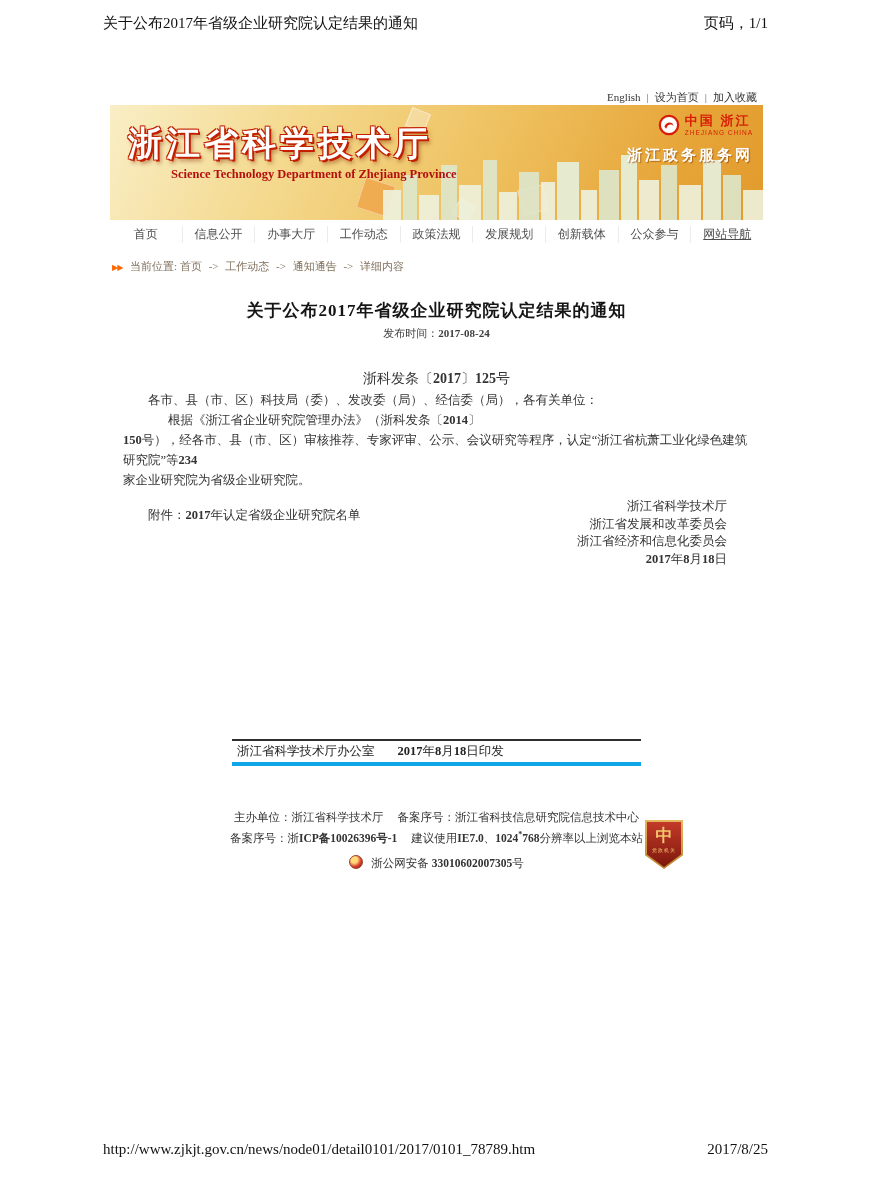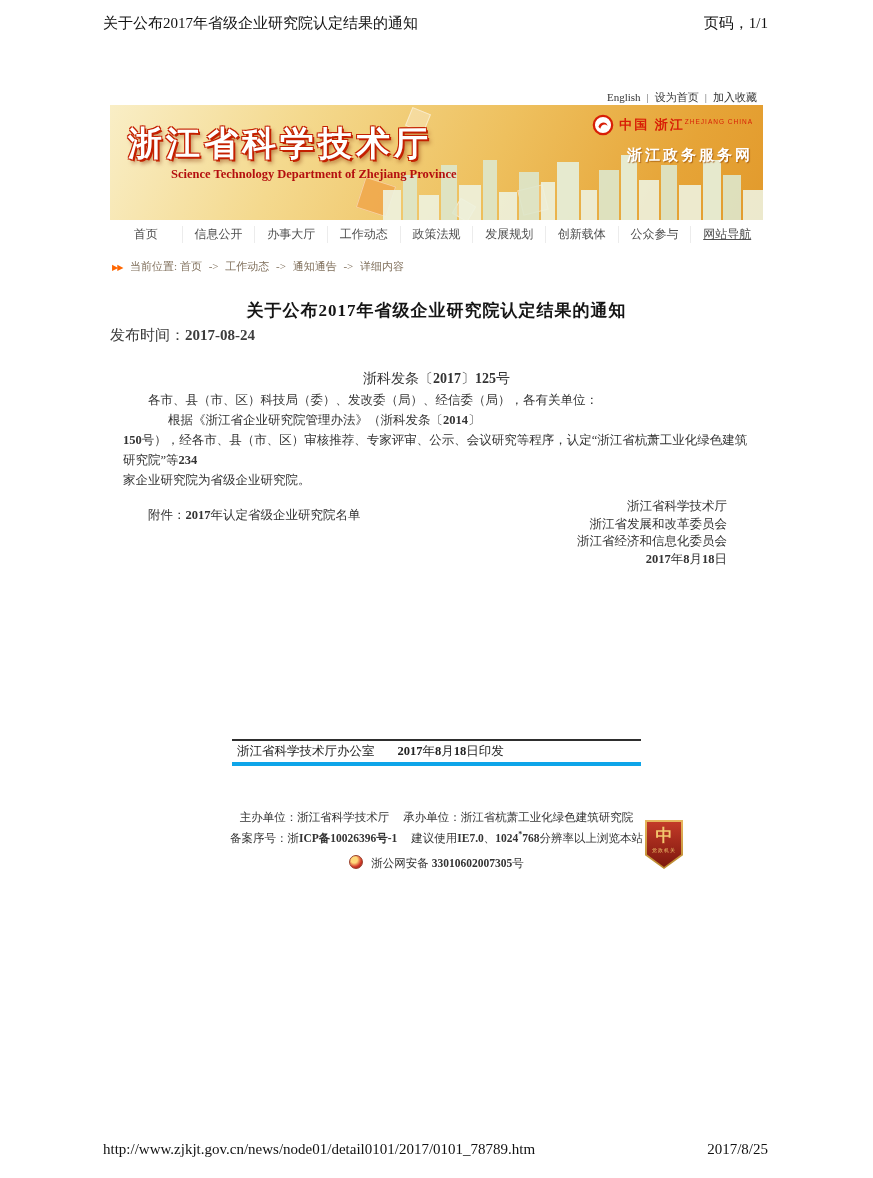--- a/index.html
+++ b/index.html
@@ -19,21 +19,21 @@
   .topbar .sep{color:#666;}
 
   
   .banner{position:absolute;left:110px;top:105px;width:653px;height:115px;overflow:hidden;
     background:linear-gradient(115deg,#f9eec6 0%,#f4d98e 28%,#eec05e 58%,#e6a437 85%,#e29a2c 100%);}
   .site-name{position:absolute;left:18px;top:16px;font-family:"Liberation Sans","DejaVu Sans",sans-serif;
     font-size:34px;font-weight:bold;color:#fff;letter-spacing:4px;
     text-shadow:-1px -1px 0 #c42000,1px -1px 0 #c42000,-1px 1px 0 #c42000,2px 2px 0 #c42000,3px 4px 4px rgba(130,40,0,.55);}
   .site-name-en{position:absolute;left:20px;top:62px;font-size:12.5px;font-weight:bold;color:#b40f0f;margin-left:41px;}
   .gov-logo{position:absolute;right:10px;top:9px;display:flex;align-items:center;gap:5px;}
-  .gov-logo-txt{display:flex;line-height:1.1;font-family:"Liberation Sans","DejaVu Sans",sans-serif;}
+  .gov-logo-txt{display:flex;flex-direction:column;line-height:1.1;font-family:"Liberation Sans","DejaVu Sans",sans-serif;}
   .gov-logo-cn{font-size:13px;font-weight:bold;color:#d81e06;letter-spacing:2px;}
   .gov-logo-en{font-size:6.5px;color:#d81e06;letter-spacing:1px;}
   .service-name{position:absolute;right:10px;top:41px;font-family:"Liberation Sans","DejaVu Sans",sans-serif;
     font-size:15px;font-weight:bold;color:#fff;letter-spacing:3px;text-shadow:1px 1px 1px rgba(150,75,0,.7);}
   .skyline{position:absolute;right:0;bottom:0;}
   .cube{position:absolute;border:1px solid rgba(255,255,255,.45);}
   .cube1{left:298px;top:5px;width:18px;height:18px;transform:rotate(22deg);background:rgba(255,255,255,.3);}
   .cube2{left:250px;top:76px;width:30px;height:30px;transform:rotate(18deg);background:rgba(240,166,74,.85);}
   .cube3{left:410px;top:82px;width:24px;height:24px;transform:rotate(-14deg);background:rgba(245,196,120,.8);}
   .cube4{left:345px;top:96px;width:16px;height:16px;transform:rotate(30deg);background:rgba(255,255,255,.35);}
@@ -45,21 +45,21 @@
 
   
   .breadcrumb{position:absolute;left:112px;top:259px;font-size:11px;color:#80705c;}
   .bc-icon{color:#f60;font-size:8px;margin-right:5px;letter-spacing:-1px;}
   .bc-sep{margin:0 4px;}
   .bc-item{cursor:pointer;}
 
   
   .article-title{position:absolute;left:110px;top:288px;width:653px;text-align:center;
     font-size:17px;font-weight:bold;color:#151515;letter-spacing:1px;}
-  .publish{position:absolute;left:110px;top:326px;width:653px;font-size:15px;color:#3d3d3d;}
+  .publish{position:absolute;left:110px;top:326px;width:653px;text-align:center;font-size:11px;color:#3d3d3d;}
   .doc-number{position:absolute;left:110px;top:370px;width:653px;text-align:center;font-size:14px;color:#333;}
   .body-lines{position:absolute;left:123px;top:390px;width:632px;font-size:12.5px;line-height:20px;color:#333;}
   .ln-salutation{padding-left:25px;}
   .ln-para1{padding-left:45px;}
   .ln-attachment{padding-left:25px;margin-top:15px;}
   .signatures{position:absolute;left:110px;top:498px;width:653px;text-align:right;
     font-size:12.5px;line-height:17.5px;color:#333;}
   .signatures .inner{margin-right:36px;}
 
   
@@ -205,21 +205,21 @@
 
   <div class="doc-footer">
     <span>浙江省科学技术厅办公室</span>
     <span class="issue">
       <span class="bd">2017</span><span>年</span><span class="bd">8</span><span>月</span><span class="bd">18</span><span>日印发</span>
     </span>
   </div>
 
   <div class="site-footer">
     <div>
-      <span>主办单位：浙江省科学技术厅</span><span class="gap-l">承办单位：浙江省杭萧工业化绿色建筑研究院</span>
+      <span>主办单位：浙江省科学技术厅</span><span class="gap-l">备案序号：浙江省科技信息研究院信息技术中心</span>
     </div>
     <div>
       <span>备案序号：浙</span><span class="bd">ICP备10026396号-1</span><span class="gap-l">建议使用</span><span class="bd">IE7.0</span><span>、</span><span class="bd">1024</span><sup class="bd">*</sup><span class="bd">768</span><span>分辨率以上浏览本站</span>
     </div>
     <div class="security-line">
       <span class="sec-icon"></span>
       <span>浙公网安备</span>
       <span class="bd">33010602007305</span><span>号</span>
     </div>
   </div>

